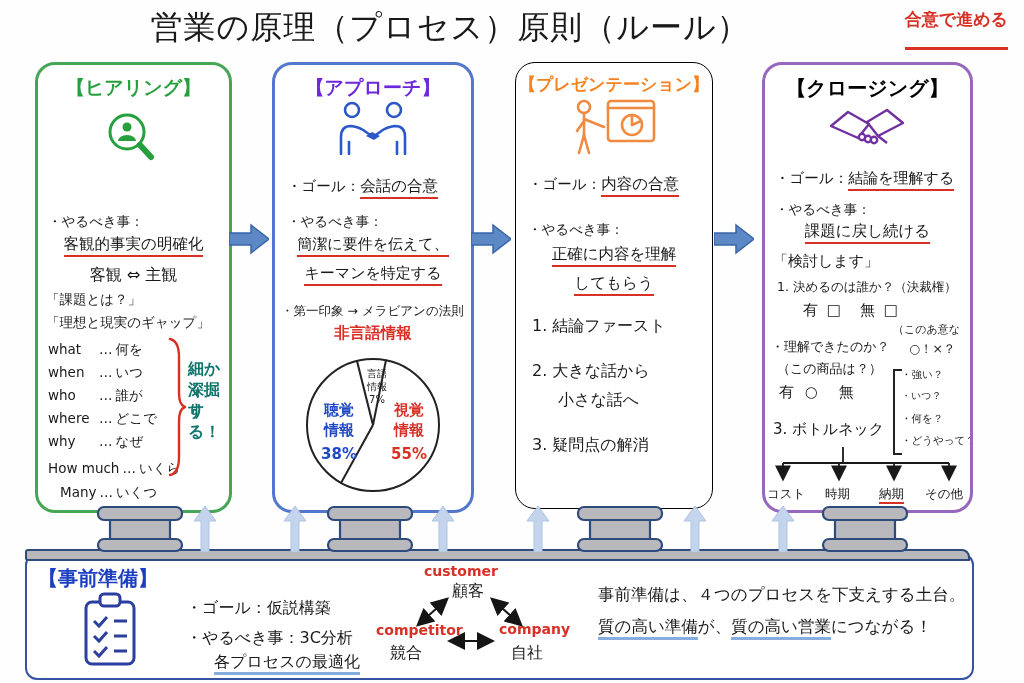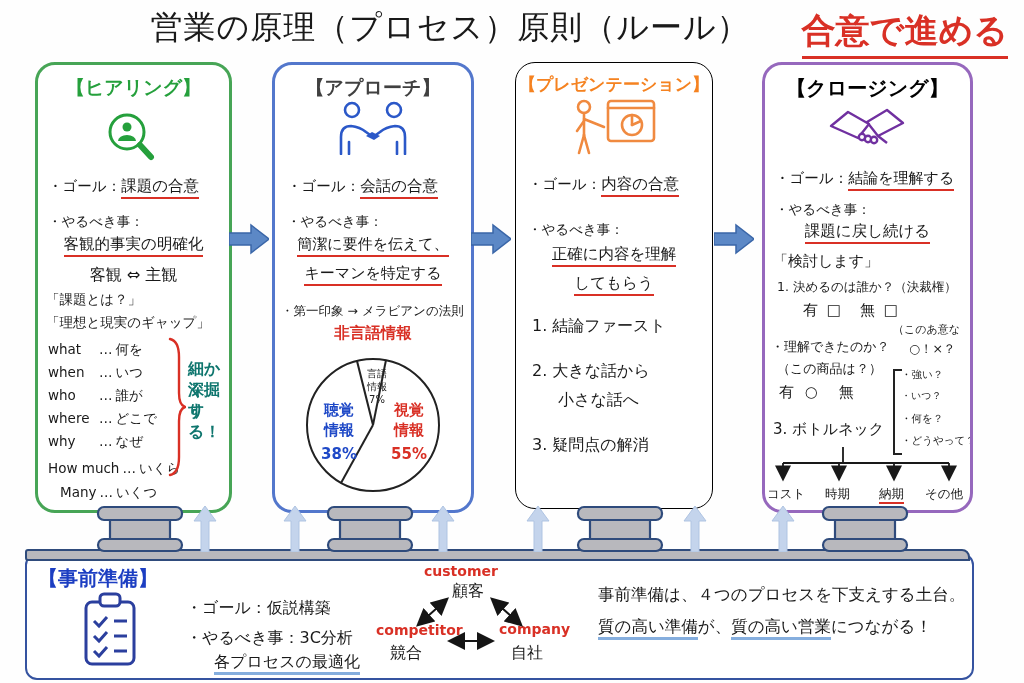--- a/index.html
+++ b/index.html
@@ -8,63 +8,60 @@
   .abs{position:absolute}
   .ln{position:absolute;white-space:nowrap;line-height:1.25}
   .cen{left:0;right:0;text-align:center}
   .card{position:absolute;top:62px;height:445px;background:#fff;border-radius:20px;overflow:hidden}
   #card-hearing{left:35px;width:191px;border:3px solid #47a556}
   #card-approach{left:272px;width:196px;border:3px solid #5377cc}
   #card-presentation{left:515px;width:196px;border:1px solid #000000}
   #card-closing{left:762px;width:205px;border:3px solid #9668bd}
   .ctitle{position:absolute;top:10px;left:0;right:0;text-align:center;font-weight:bold;font-size:19px}
   #card-hearing .ctitle{color:#25a03c}
-  #card-approach .ctitle{color:#404040}
+  #card-approach .ctitle{color:#6d28d9}
   #card-presentation .ctitle{color:#f58220;font-size:17px}
   #card-closing .ctitle{color:#000000;font-size:20px}
   .u-red{border-bottom:2.5px solid #d93025;padding-bottom:2px}
   .u-red2{border-bottom:2px solid #d93025;padding-bottom:1px}
   .u-blue{border-bottom:3px solid #85aede;padding-bottom:1px}
   .red{color:#d93025}
   .bold{font-weight:bold}
   .w5row{font-size:13.5px}
   .w5en{display:inline-block;width:48px}
   .w5auto{width:auto}
   .w5dots{margin:0 3px}
   .note-line{position:absolute;left:150px;color:#0f766e;font-weight:bold;font-size:16px}
   .bracket{position:absolute;width:7px;border-left:2px solid #222;border-top:2px solid #222;border-bottom:2px solid #222}
   .pt{font-size:15px;font-weight:bold;text-anchor:middle}
   .pb{fill:#1f49c7}
   .pr{fill:#d93025}
   .ps{font-size:10px;fill:#222;text-anchor:middle}
   #page-title{position:absolute;top:6px;left:120px;width:660px;text-align:center;font-size:32px;font-weight:normal;letter-spacing:1px}
-  #tagline{position:absolute;top:8px;right:16px;font-size:34px;font-weight:bold;color:#d93025;border-bottom:3px solid #d93025;padding-bottom:2px}
+  #tagline{position:absolute;top:8px;right:16px;font-size:17px;font-weight:bold;color:#d93025;border-bottom:3px solid #d93025;padding-bottom:16px}
   #bottom-box{position:absolute;left:25px;top:553px;width:945px;height:123px;border:2.5px solid #3553a0;border-radius:12px;background:#fff}
   #ground-bar{position:absolute;left:25px;top:549px;width:945px;height:12px;background:#b8b8bd;border:2px solid #2f4b7c;border-radius:3px 8px 0 3px;box-sizing:border-box}
   .prep-line{font-size:16px}
 </style>
 </head>
 <body>
 
 <div id="stage">
 
   <div id="page-title">営業の原理（プロセス）原則（ルール）</div>
   <div id="tagline">合意で進める</div>
 
   <section class="card" id="card-hearing">
     <div class="ctitle">【ヒアリング】</div>
     <svg class="abs" style="left:62px;top:42px" width="62" height="62" viewBox="0 0 62 62">
       <circle cx="27" cy="25" r="17" fill="none" stroke="#25a03c" stroke-width="3"></circle>
       <circle cx="27" cy="20" r="4.5" fill="#25a03c"></circle>
       <path d="M18 34 A9 6 0 0 1 36 34 Z" fill="#25a03c"></path>
       <line x1="40" y1="38" x2="51" y2="50" stroke="#25a03c" stroke-width="6" stroke-linecap="round"></line>
     </svg>
-    <div class="ln" style="top:112px;left:10px;font-size:14.5px">
-      <span>・ゴール：</span><span class="u-red" style="font-size:15.5px">課題の合意</span>
-    </div>
     <div class="ln" style="top:148px;left:10px;font-size:13.5px">・やるべき事：</div>
     <div class="ln cen" style="top:170px;font-size:15.5px"><span class="u-red">客観的事実の明確化</span></div>
     <div class="ln cen" style="top:200px;font-size:16px">客観 ⇔ 主観</div>
     <div class="ln" style="top:226px;left:8px;font-size:13.5px">「課題とは？」</div>
     <div class="ln" style="top:249px;left:8px;font-size:13.5px">「理想と現実のギャップ」</div>
 
     <div class="ln w5row" style="top:276px;left:10px"><span class="w5en">what</span><span class="w5dots">…</span><span>何を</span></div>
     <div class="ln w5row" style="top:299px;left:10px"><span class="w5en">when</span><span class="w5dots">…</span><span>いつ</span></div>
     <div class="ln w5row" style="top:322px;left:10px"><span class="w5en">who</span><span class="w5dots">…</span><span>誰が</span></div>
     <div class="ln w5row" style="top:345px;left:10px"><span class="w5en">where</span><span class="w5dots">…</span><span>どこで</span></div>

